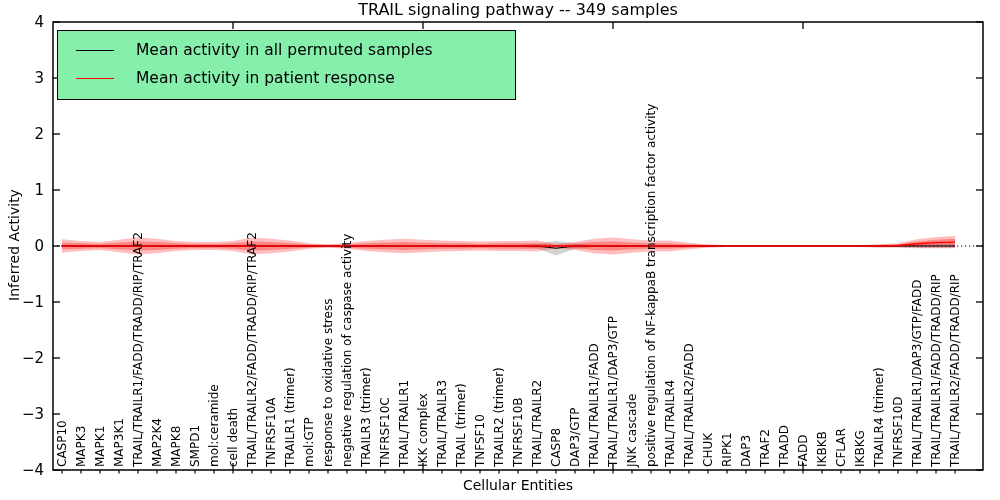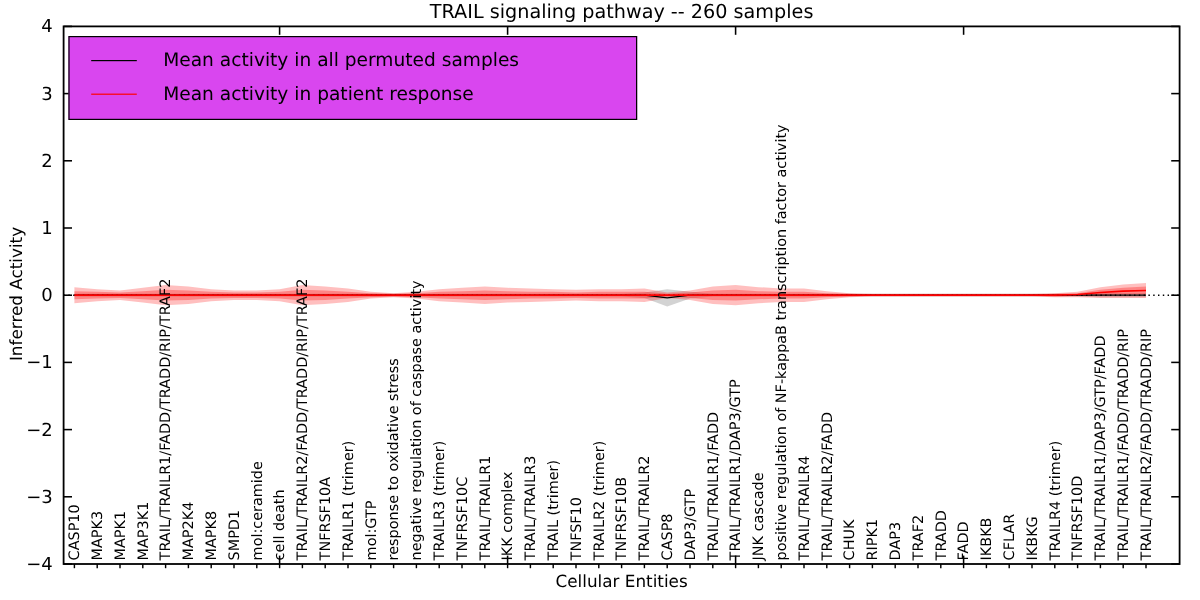--- a/index.html
+++ b/index.html
@@ -5,21 +5,21 @@
   html,body{margin:0;padding:0;background:#ffffff;}
   .figure{position:relative;width:1000px;height:500px;background:#ffffff;
           font-family:"DejaVu Sans",sans-serif;color:#000;overflow:hidden;}
   .figure svg{position:absolute;left:0;top:0;}
   .chart-title{position:absolute;left:53px;width:930px;top:0px;text-align:center;
                font-size:16px;white-space:nowrap;}
   .y-axis-title{position:absolute;left:14px;top:245px;transform:translate(-50%,-50%) rotate(-90deg);
                 font-size:14px;white-space:nowrap;}
   .x-axis-title{position:absolute;left:53px;width:930px;top:477px;text-align:center;font-size:14px;}
   .legend{position:absolute;left:57px;top:30px;width:456px;border:1.6px solid #000;
-          background:#d946ef;padding:5px 16px 7px 0;}
+          background:#86efac;padding:5px 1px 7px 0;}
   .legend-row{display:flex;align-items:center;height:28px;}
   .legend-line{display:inline-block;width:38px;height:0;border-top:1.8px solid #000;
                margin-left:18px;margin-right:22px;flex:0 0 auto;}
   .legend-label{font-size:15.5px;white-space:nowrap;}
 </style>
 </head>
 <body>
 
 <div class="figure">
   <svg id="plot" width="1000" height="500">
@@ -155,21 +155,21 @@
       <line x1="803" y1="470" x2="803" y2="473.5" stroke="#000" stroke-width="1.2"></line>
       <line x1="822" y1="470" x2="822" y2="473.5" stroke="#000" stroke-width="1.2"></line>
       <line x1="841" y1="470" x2="841" y2="473.5" stroke="#000" stroke-width="1.2"></line>
       <line x1="860" y1="470" x2="860" y2="473.5" stroke="#000" stroke-width="1.2"></line>
       <line x1="879" y1="470" x2="879" y2="473.5" stroke="#000" stroke-width="1.2"></line>
       <line x1="898" y1="470" x2="898" y2="473.5" stroke="#000" stroke-width="1.2"></line>
       <line x1="917" y1="470" x2="917" y2="473.5" stroke="#000" stroke-width="1.2"></line>
       <line x1="936" y1="470" x2="936" y2="473.5" stroke="#000" stroke-width="1.2"></line>
       <line x1="955" y1="470" x2="955" y2="473.5" stroke="#000" stroke-width="1.2"></line>
     </svg>
-  <div class="chart-title">TRAIL signaling pathway -- 260 samples</div>
+  <div class="chart-title">TRAIL signaling pathway -- 349 samples</div>
   <div class="y-axis-title">Inferred Activity</div>
   <div class="x-axis-title">Cellular Entities</div>
   <div class="legend">
     <div class="legend-row">
       <span class="legend-line" style="border-top-color: rgb(0, 0, 0);"></span>
       <span class="legend-label">Mean activity in all permuted samples</span>
     </div>
     <div class="legend-row">
       <span class="legend-line" style="border-top-color: rgb(255, 0, 0);"></span>
       <span class="legend-label">Mean activity in patient response</span>

